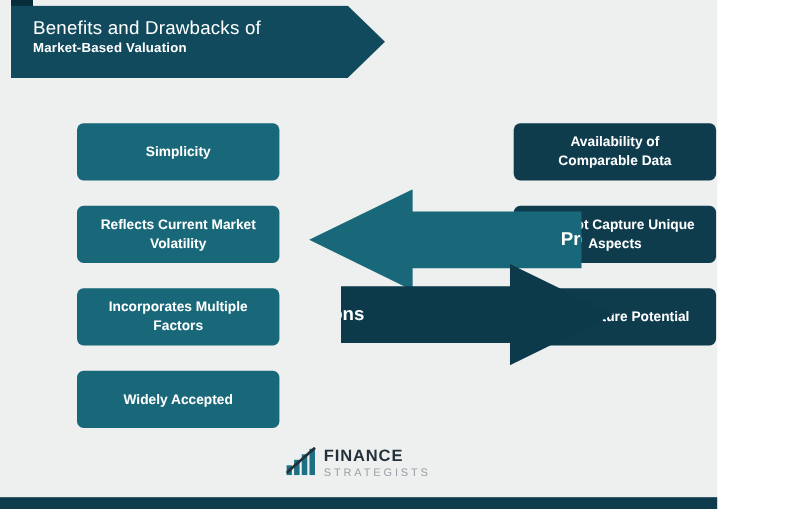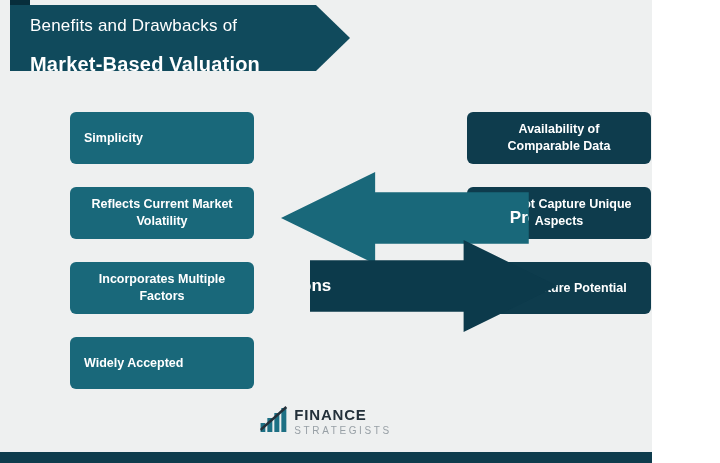--- a/index.html
+++ b/index.html
@@ -13,29 +13,29 @@
     position:absolute; left:10px; top:0; width:20px; height:12px;
     background:#072d3b;
   }
   .banner {
     position:absolute; left:10px; top:5px; width:340px; height:66px;
     background:#104a5c; color:#fff;
     clip-path: polygon(0 0, 90% 0, 100% 50%, 90% 100%, 0 100%);
     padding:11px 0 0 20px; box-sizing:border-box;
   }
   .banner .l1 { font-size:17px; font-weight:400; letter-spacing:.2px; }
-  .banner .l2 { font-size:20px; font-weight:700; margin-top:17px; letter-spacing:.2px; }
+  .banner .l2 { font-size:12px; font-weight:700; margin-top:0; letter-spacing:.2px; }
 
   
   .box {
     position:absolute; width:184px; height:52px; border-radius:6px;
     color:#fff; font-size:12.5px; font-weight:700; line-height:1.35;
     display:flex; align-items:center; box-sizing:border-box;
   }
-  .box.left  { left:70px;  background:#19687a; justify-content:flex-start; text-align:center; padding:0 14px; }
+  .box.left  { left:70px;  background:#19687a; justify-content:center; text-align:center; padding:0 14px; }
   .box.right { left:467px; background:#0e3c4d; justify-content:flex-start; text-align:center; padding:0 16px; }
   .row1 { top:112px; } .row2 { top:187px; } .row3 { top:262px; } .row4 { top:337px; }
 
   
   .arrow {
     position:absolute; color:#fff; font-weight:700; font-size:17px;
     display:flex; align-items:center; justify-content:center; box-sizing:border-box;
   }
   .arrow.pros {
     left:281px; top:172px; width:130px; height:92px; background:#19687a;

